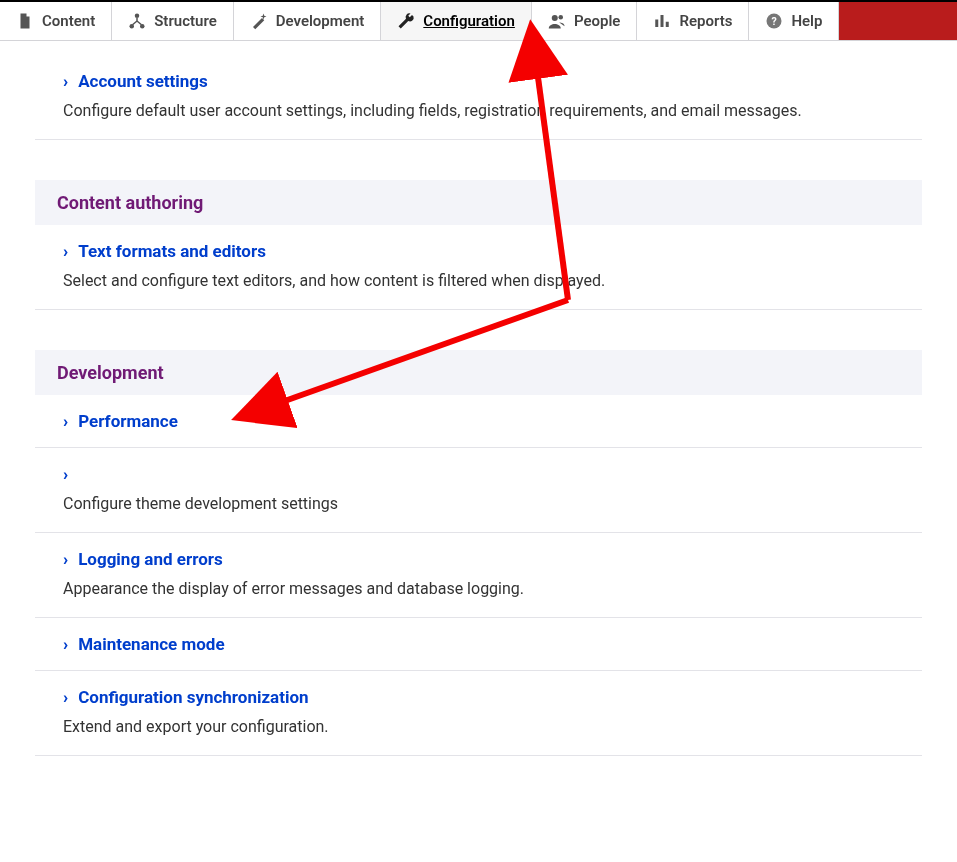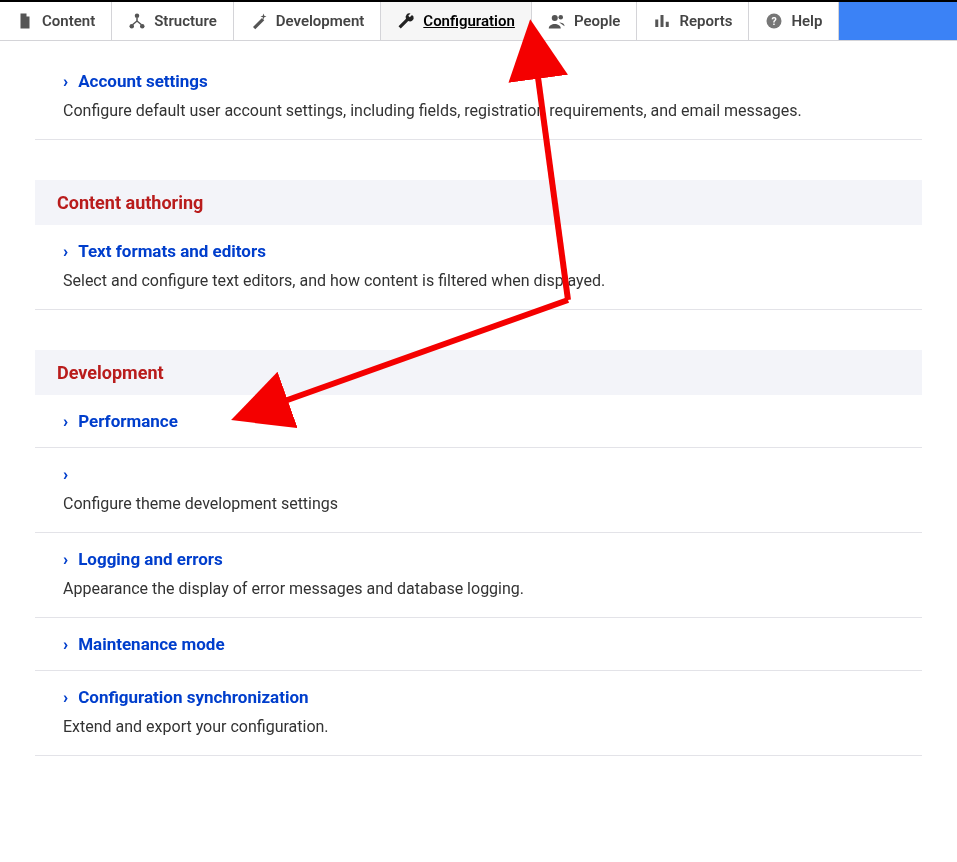--- a/index.html
+++ b/index.html
@@ -7,21 +7,21 @@
     font-family: "Segoe UI", -apple-system, BlinkMacSystemFont, Roboto, "Helvetica Neue", Arial, sans-serif;
     font-size: 15px;
     color: #222;
     background: #fff;
     width: 957px;
   }
   .topbar {
     border-top: 2px solid #000;
     border-bottom: 1px solid #d4d4d8;
     display: flex;
-    background: #3b82f6;
+    background: #b91c1c;
   }
   .topbar .tab {
     display: flex;
     align-items: center;
     gap: 8px;
     padding: 10px 16px;
     border-right: 1px solid #d4d4d8;
     font-size: 15px;
     font-weight: 600;
     color: #444;
@@ -41,21 +41,21 @@
   }
   .section {
     margin-top: 40px;
   }
   .section.first { margin-top: 14px; }
   .section-header {
     background: #f3f4f9;
     padding: 12px 22px;
     font-weight: 700;
     font-size: 18px;
-    color: #b91c1c;
+    color: #701a75;
   }
   .item {
     padding: 16px 22px 16px 28px;
     border-bottom: 1px solid #e3e3e8;
   }
   .item-title {
     display: flex;
     align-items: center;
     gap: 10px;
     color: #003ecc;

